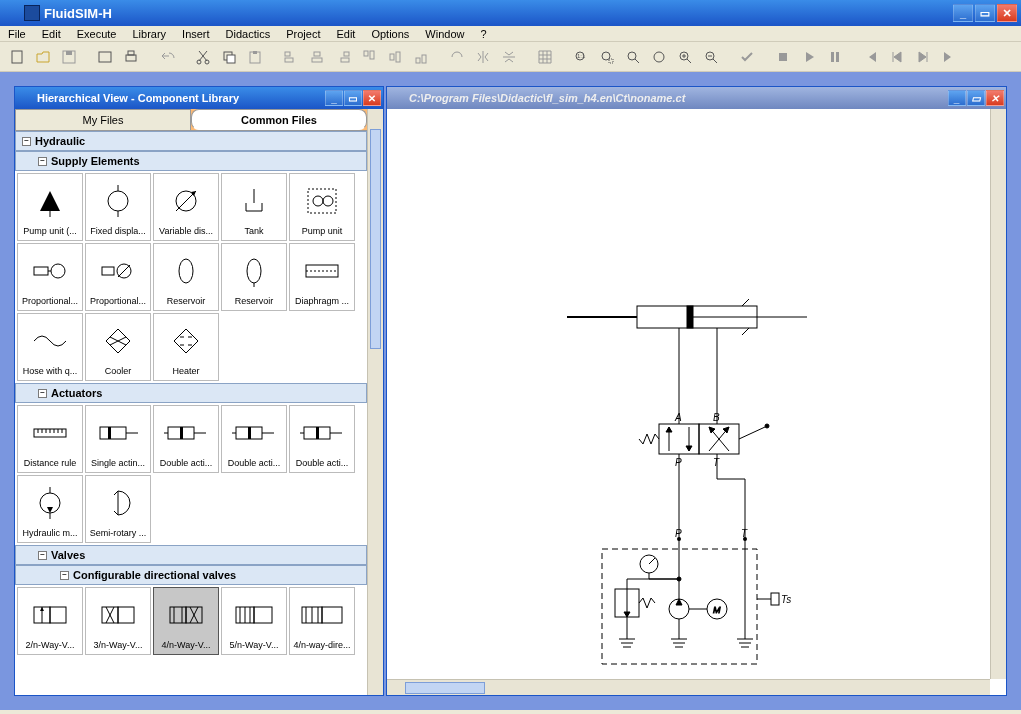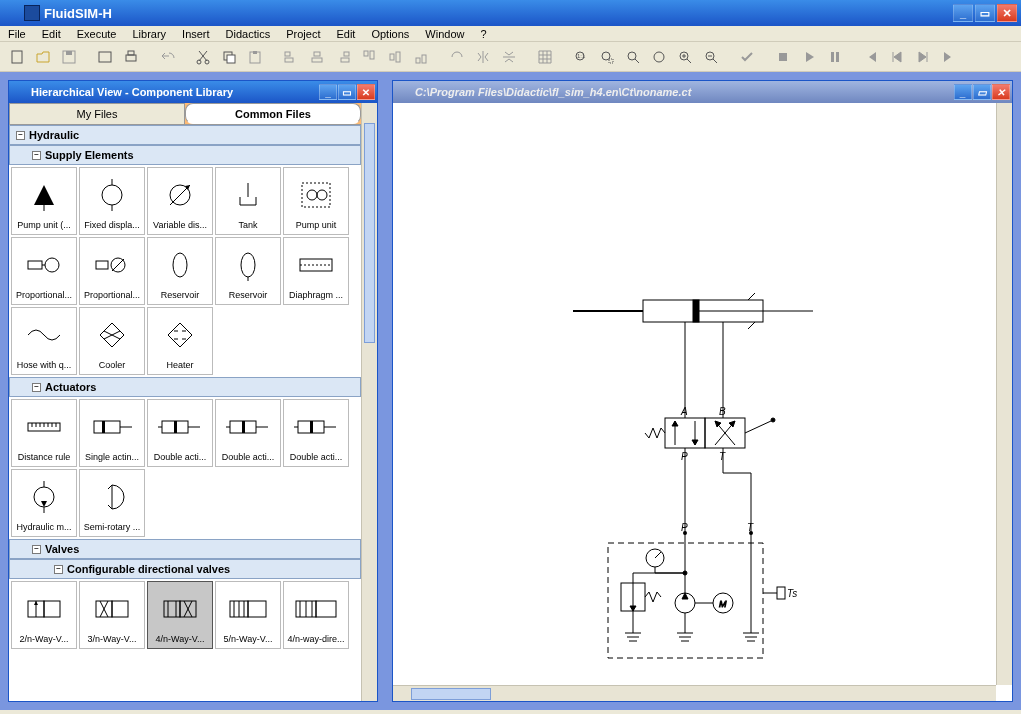--- a/index.html
+++ b/index.html
@@ -17,21 +17,21 @@
 
 .menubar { height: 16px; background: #ece9d8; display: flex; align-items: center; font-size: 11px; border-bottom: 1px solid #d0ccba; }
 .menubar .menu-item { padding: 2px 8px; cursor: default; }
 
 
 .toolbar { height: 30px; background: #ece9d8; display: flex; align-items: center; padding-left: 6px; gap: 4px; border-bottom: 1px solid #d0ccba; }
 .toolbtn { width: 22px; height: 22px; display: flex; align-items: center; justify-content: center; color:#555; }
 .toolsep { width: 6px; }
 
 
-.workspace { display: flex; height: calc(714px - 26px - 20px - 30px); background: #7a96df; padding: 8px; gap: 14px; justify-content: center; }
+.workspace { display: flex; height: calc(714px - 26px - 20px - 30px); background: #7a96df; padding: 14px; gap: 2px; justify-content: center; }
 
 
 .child { display: flex; flex-direction: column; background:#fff; border:1px solid #1b55c7; }
 .child .child-title { height: 22px; background: linear-gradient(to bottom,#3a8ce8,#1b55c7); color:#fff; font-size:11px; font-weight:bold; display:flex; align-items:center; padding-left:4px; }
 .child.inactive .child-title { background: linear-gradient(to bottom,#a0b5e0,#6f87c0); color:#eee; }
 .child .child-title .spacer{flex:1;}
 .child .child-title .winbtns{display:flex; gap:1px; margin-right:2px;}
 .cwbtn { width:18px; height:16px; border:1px solid #fff4; display:flex;align-items:center;justify-content:center; font-size:10px; font-weight:bold; color:#fff;}
 .cwbtn.min,.cwbtn.max{background:linear-gradient(to bottom,#5ea4f0,#2c6dcf);}
 .cwbtn.close{background:linear-gradient(to bottom,#f27b6d,#d93c1f);}

